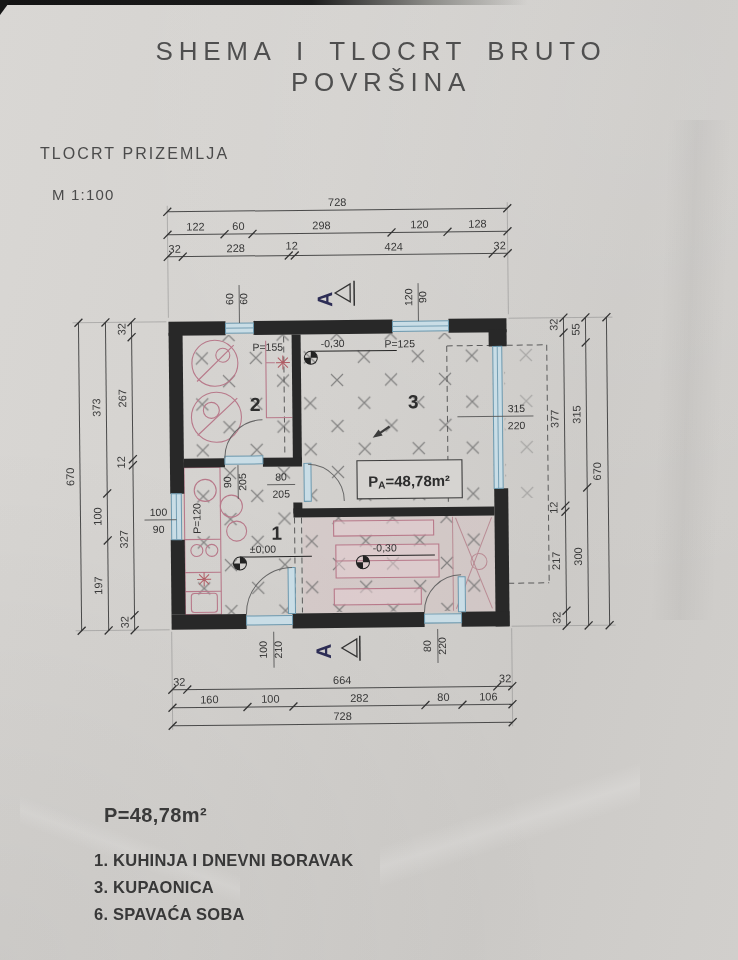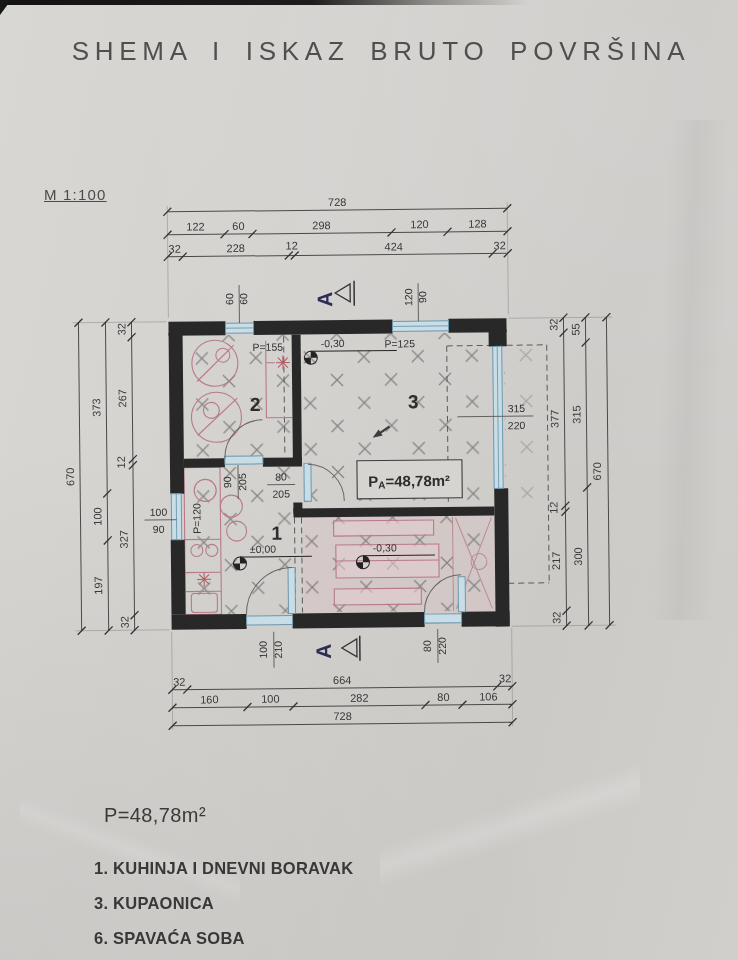--- a/index.html
+++ b/index.html
@@ -17,43 +17,44 @@
     background:linear-gradient(200deg,transparent 45%,rgba(255,255,255,0.12) 50%,transparent 55%);}
   .crease.c3{left:560px;top:120px;width:178px;height:500px;
     background:linear-gradient(92deg,transparent 55%,rgba(0,0,0,0.04) 70%,transparent 88%);}
   .top-edge{position:absolute;left:0;top:0;width:600px;height:5px;
     background:linear-gradient(90deg,#131313 0%,#1d1d1d 52%,#8e8e8a 72%,transparent 88%);}
   .corner-wedge{position:absolute;left:0;top:0;width:0;height:0;
     border-left:11px solid #161616;border-bottom:15px solid transparent;}
   .title{position:absolute;left:58px;right:34px;top:36px;text-align:center;
     font-size:26px;color:#4f4f4f;letter-spacing:0.22em;word-spacing:0.30em;font-weight:400;}
   .drawing-name{position:absolute;left:40px;top:145px;font-size:16px;color:#4b4b4b;letter-spacing:0.13em;}
-  .scale{position:absolute;left:44px;top:186px;font-size:15px;color:#4b4b4b;letter-spacing:0.08em;text-decoration:underline;}
-  .summary-area{position:absolute;left:104px;top:804px;font-size:20px;font-weight:normal;color:#3a3a3a;letter-spacing:0.02em;}
+  .scale{position:absolute;left:52px;top:186px;font-size:15px;color:#4b4b4b;letter-spacing:0.08em;}
+  .summary-area{position:absolute;left:104px;top:804px;font-size:20px;font-weight:bold;color:#3a3a3a;letter-spacing:0.02em;}
   .legend{position:absolute;left:94px;top:847px;margin:0;padding:0;list-style:none;}
-  .legend li{font-size:16.5px;font-weight:bold;color:#383838;line-height:27px;letter-spacing:0.015em;margin-top:8px;}
+  .legend li{font-size:16.5px;font-weight:bold;color:#383838;line-height:27px;letter-spacing:0.015em;}
   svg{position:absolute;inset:0;}
   svg text{font-family:"Liberation Sans",sans-serif;}
   .dim{font-size:11px;fill:#3a3a3a;}
   .lbl{font-size:10.5px;fill:#333;}
   .room{font-size:19px;font-weight:bold;fill:#2e2e2e;}
   .pabox{font-size:15px;font-weight:bold;fill:#2d2d2d;}
   .seclbl{font-size:21px;font-weight:bold;fill:#2d2d55;}
 </style>
 </head>
 <body>
 
 <div class="paper">
   <div class="top-edge"></div>
   <div class="corner-wedge"></div>
   <div class="crease c1"></div>
   <div class="crease c2"></div>
   <div class="crease c3"></div>
 
-  <div class="title">SHEMA I ISKAZ BRUTO POVRŠINA</div>
+  <div class="title">SHEMA I TLOCRT BRUTO POVRŠINA</div>
+  <div class="drawing-name">TLOCRT PRIZEMLJA</div>
   <div class="scale">M 1:100</div>
 
   <svg viewBox="0 0 738 960">
     <defs>
       <pattern id="hx" width="54" height="46" patternUnits="userSpaceOnUse">
         <path d="M8,6 L20,18 M20,6 L8,18 M35,29 L47,41 M47,29 L35,41" stroke="#6f6f6f" stroke-width="1.2" fill="none" opacity="0.8"></path>
       </pattern>
     </defs>
 
     <g transform="rotate(-0.6 340 470)">

